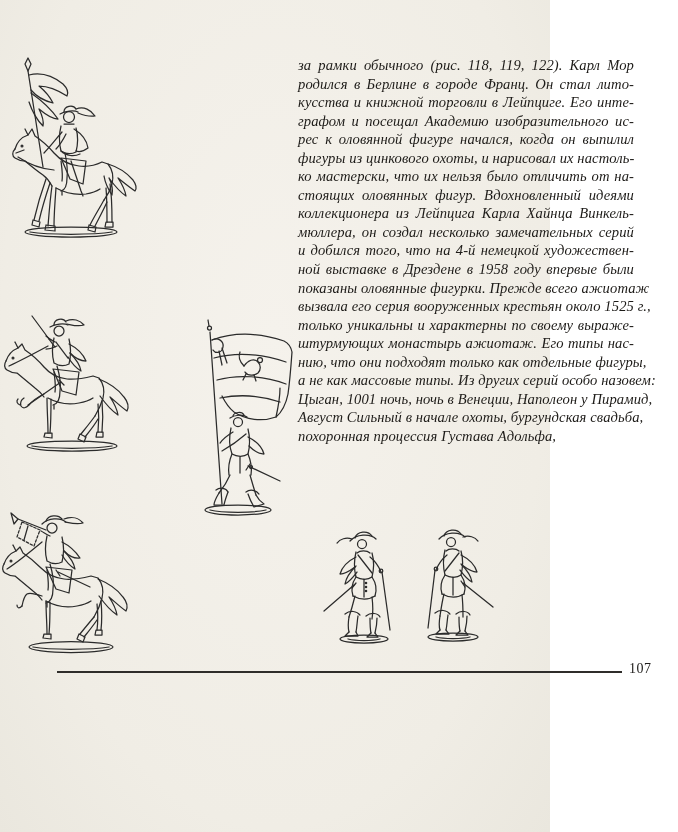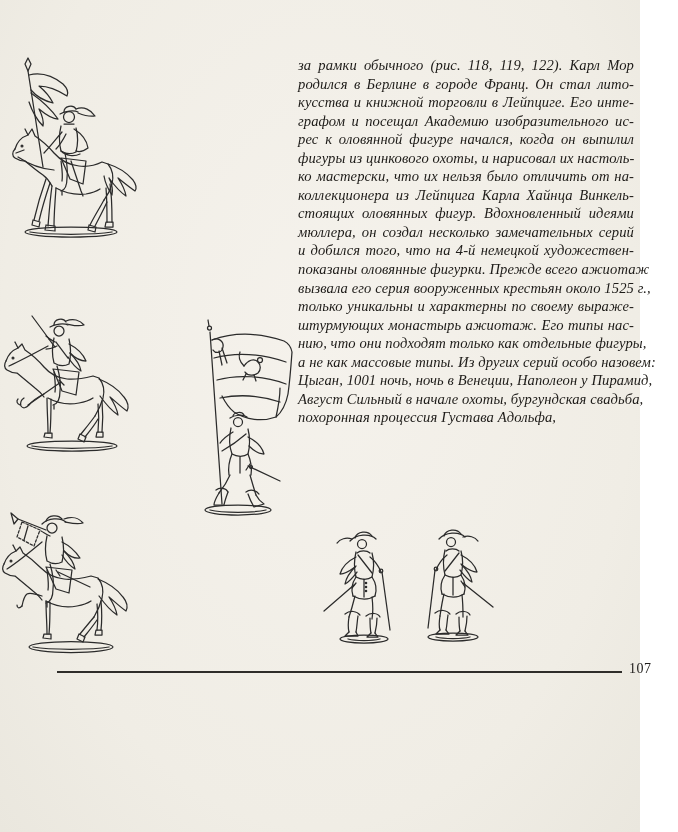--- a/index.html
+++ b/index.html
@@ -1,21 +1,21 @@
 <!DOCTYPE html>
 <html><head>
 <meta charset="utf-8">
 <style>
   html,body{margin:0;padding:0;}
   body{
     width:678px;height:832px;overflow:hidden;
     font-family:"Liberation Serif","DejaVu Serif",serif;
   }
   .page{
-    position:relative;width:640px;height:832px;
+    position:relative;width:550px;height:832px;
     background:#f2efe8;
     background-image:radial-gradient(ellipse at 50% 40%, #f5f2ec 0%, #f0ede5 70%, #eae7de 100%);
   }
   .text-block{
     position:absolute;left:298px;top:56px;width:336px;
     color:#1d1b18;
     font-style:italic;
     font-size:14.6px;
     line-height:18.55px;
     letter-spacing:0.1px;
@@ -44,24 +44,25 @@
 <div class="page">
 
   <div class="text-block">
     <div class="tl">за рамки обычного (рис. 118, 119, 122). Карл Мор</div>
     <div class="tl">родился в Берлине в городе Франц. Он стал лито-</div>
     <div class="tl">кусства и книжной торговли в Лейпциге. Его инте-</div>
     <div class="tl">графом и посещал Академию изобразительного ис-</div>
     <div class="tl">рес к оловянной фигуре начался, когда он выпилил</div>
     <div class="tl">фигуры из цинкового охоты, и нарисовал их настоль-</div>
     <div class="tl">ко мастерски, что их нельзя было отличить от на-</div>
+    <div class="tl">стоящих оловянных фигур. Вдохновленный идеями</div>
     <div class="tl">коллекционера из Лейпцига Карла Хайнца Винкель-</div>
-    <div class="tl">стоящих оловянных фигур. Вдохновленный идеями</div>
     <div class="tl">мюллера, он создал несколько замечательных серий</div>
     <div class="tl">и добился того, что на 4-й немецкой художествен-</div>
+    <div class="tl">ной выставке в Дрездене в 1958 году впервые были</div>
     <div class="tl">показаны оловянные фигурки. Прежде всего ажиотаж</div>
     <div class="tl">вызвала его серия вооруженных крестьян около 1525 г.,</div>
     <div class="tl">только уникальны и характерны по своему выраже-</div>
     <div class="tl">штурмующих монастырь ажиотаж. Его типы нас-</div>
     <div class="tl">нию, что они подходят только как отдельные фигуры,</div>
     <div class="tl">а не как массовые типы. Из других серий особо назовем:</div>
     <div class="tl">Цыган, 1001 ночь, ночь в Венеции, Наполеон у Пирамид,</div>
     <div class="tl">Август Сильный в начале охоты, бургундская свадьба,</div>
     <div class="tl last">похоронная процессия Густава Адольфа,</div>
   </div>

